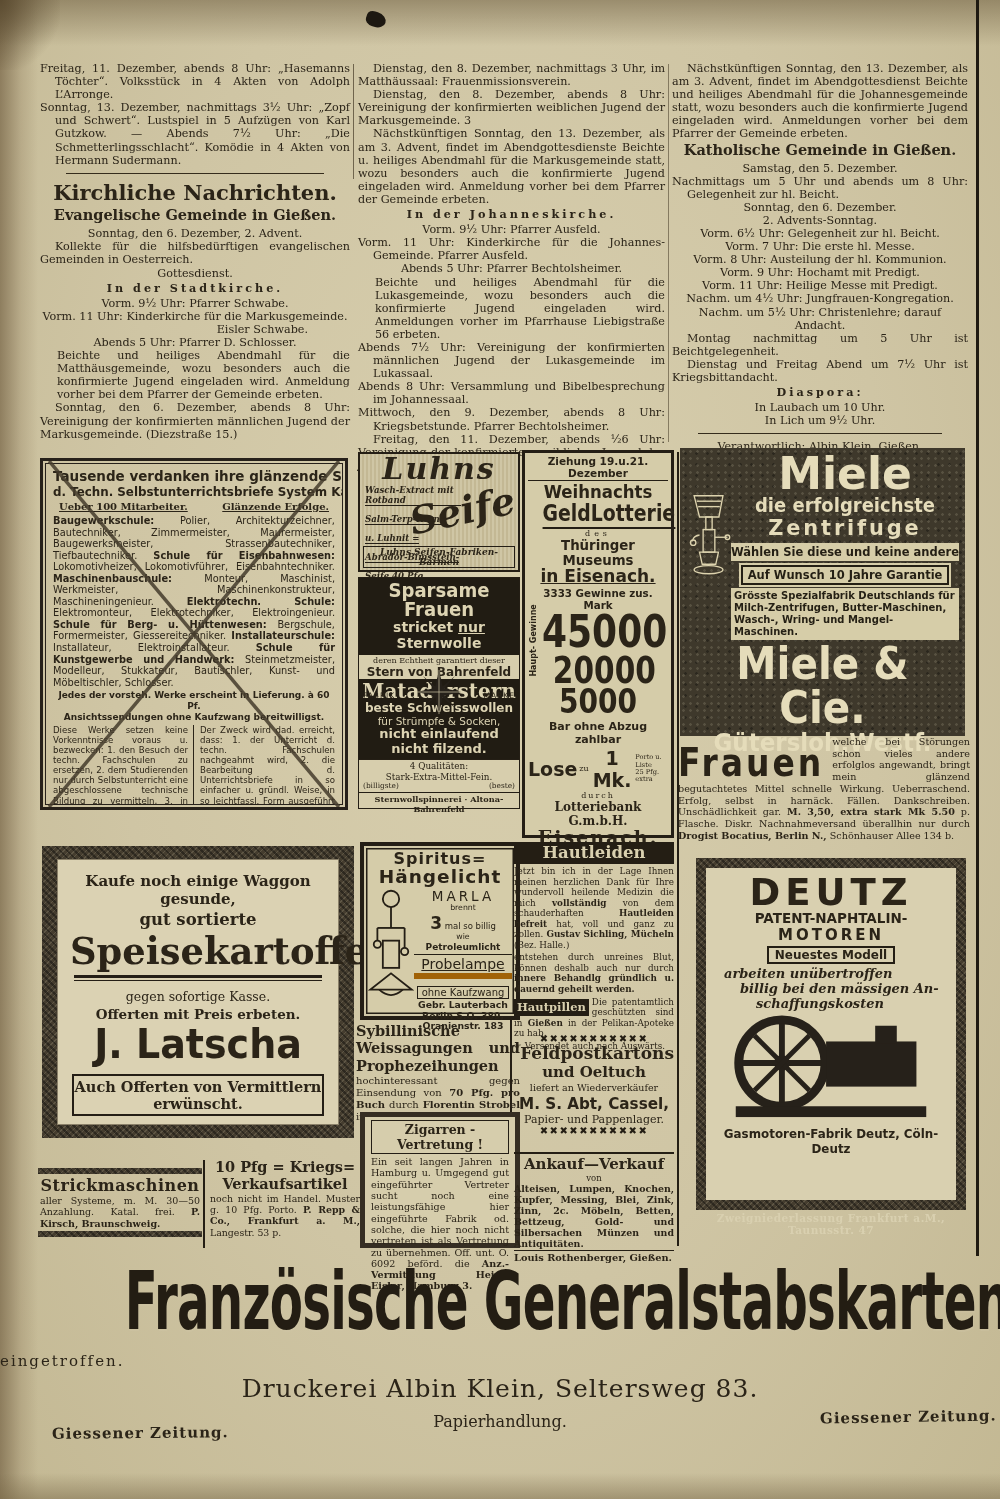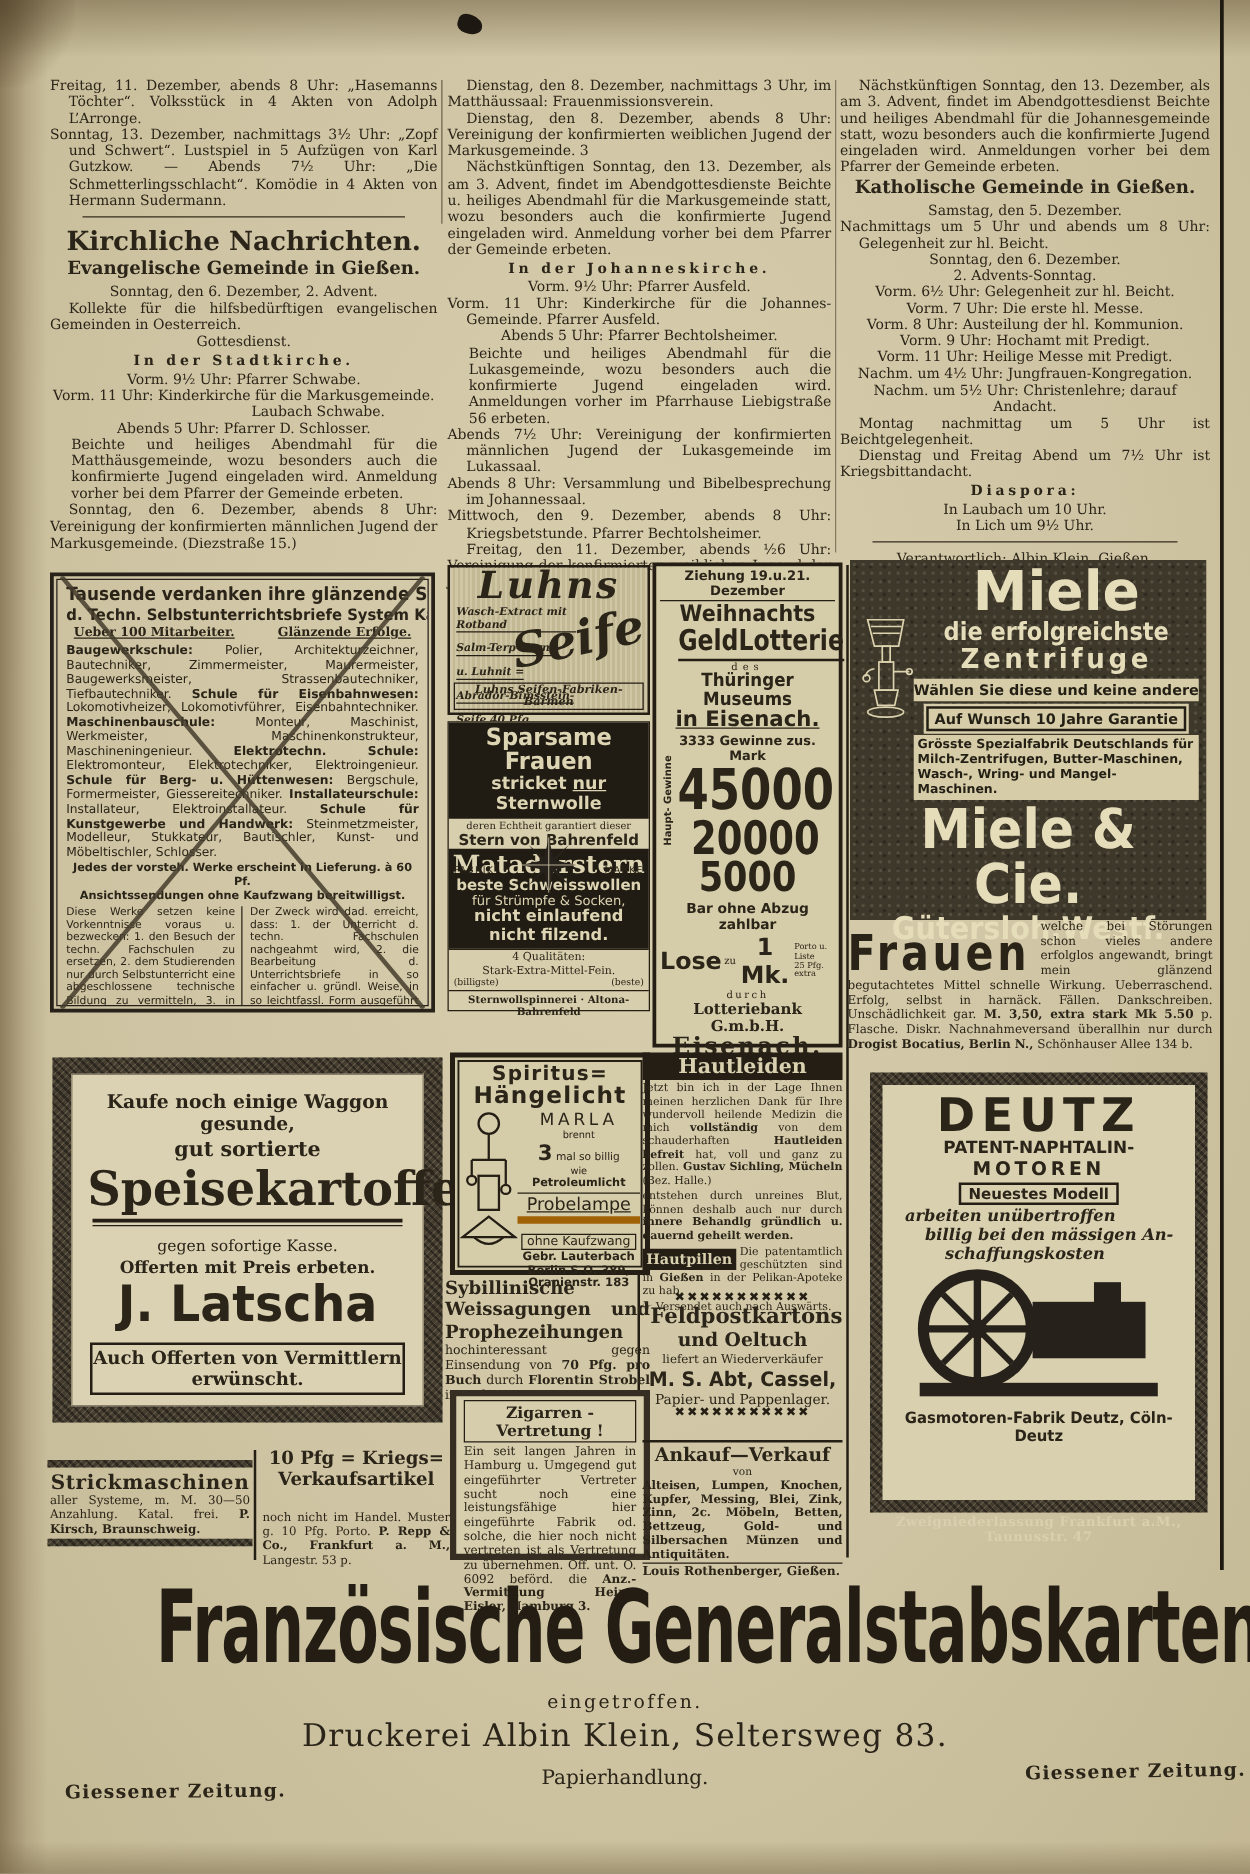--- a/index.html
+++ b/index.html
@@ -182,25 +182,25 @@
   .dz-f1{font-family:"DejaVu Sans",sans-serif;font-weight:bold;font-size:12.5px;margin-top:2px;transform:scaleX(.95);}
   .dz-f2{position:absolute;left:696px;top:1212px;width:270px;text-align:center;color:#d9d0b0;font-size:10.5px;font-weight:bold;letter-spacing:.5px;}
   
   #ad-strick{left:38px;top:1168px;width:164px;height:78px;text-align:center;}
   .st-bar{height:6px;}
   .st-title{font-size:16px;font-weight:bold;margin-top:2px;letter-spacing:.5px;}
   .st-body{font-size:9.5px;line-height:1.2;text-align:justify;padding:0 2px;}
   
   #ad-pfg{left:210px;top:1158px;width:150px;height:90px;}
   .pf-t{font-size:14.5px;font-weight:bold;text-align:center;line-height:1.2;}
-  .pf-body{font-size:9.4px;line-height:1.2;text-align:justify;margin-top:16px;}
+  .pf-body{font-size:9.4px;line-height:1.2;text-align:justify;margin-top:0;}
   
   #banner{left:0;top:1254px;width:1000px;text-align:center;}
   #banner span{display:inline-block;font-family:"DejaVu Sans",sans-serif;font-weight:bold;font-size:62px;white-space:nowrap;color:#231d13;transform:scale(.78,1.3);transform-origin:center top;letter-spacing:-1px;text-shadow:1px 1px 0 rgba(210,200,168,.3);}
-  #eingetroffen{left:0;top:1352px;width:1000px;text-align:center;font-size:15px;letter-spacing:2px;}
+  #eingetroffen{left:0;top:1352px;width:1000px;font-size:15px;letter-spacing:2px;}
   #printer{left:0;top:1374px;width:1000px;text-align:center;font-size:25px;letter-spacing:1px;}
   #gz-left{left:52px;top:1424px;font-size:15px;font-weight:bold;letter-spacing:1px;transform:rotate(-.5deg);}
   #papier{left:0;top:1412px;width:1000px;text-align:center;font-size:16px;}
   #gz-right{left:820px;top:1408px;font-size:15px;font-weight:bold;letter-spacing:1px;transform:rotate(-1deg);}
   .xoverlay{position:absolute;inset:0;pointer-events:none;}
 </style>
 </head>
 <body>
 
 <div id="page">
@@ -221,21 +221,21 @@
       <p class="ln ln-hang">Sonntag, 13. Dezember, nachmittags 3½ Uhr: „Zopf und Schwert“. Lustspiel in 5 Aufzügen von Karl Gutzkow. — Abends 7½ Uhr: „Die Schmetterlingsschlacht“. Komödie in 4 Akten von Hermann Sudermann.</p>
       <hr class="ln-rule">
       <p class="ln ln-h1">Kirchliche Nachrichten.</p>
       <p class="ln ln-h2">Evangelische Gemeinde in Gießen.</p>
       <p class="ln ln-c">Sonntag, den 6. Dezember, 2. Advent.</p>
       <p class="ln ln-p">Kollekte für die hilfsbedürftigen evangelischen Gemeinden in Oesterreich.</p>
       <p class="ln ln-c">Gottesdienst.</p>
       <p class="ln ln-cs">In der Stadtkirche.</p>
       <p class="ln ln-l">Vorm. 9½ Uhr: Pfarrer Schwabe.</p>
       <p class="ln ln-l">Vorm. 11 Uhr: Kinderkirche für die Markusgemeinde.</p>
-      <p class="ln ln-r">Laubach Schwabe.</p>
+      <p class="ln ln-r">Eisler Schwabe.</p>
       <p class="ln ln-l">Abends 5 Uhr: Pfarrer D. Schlosser.</p>
       <p class="ln ln-i">Beichte und heiliges Abendmahl für die Matthäusgemeinde, wozu besonders auch die konfirmierte Jugend eingeladen wird. Anmeldung vorher bei dem Pfarrer der Gemeinde erbeten.</p>
       <p class="ln ln-p">Sonntag, den 6. Dezember, abends 8 Uhr: Vereinigung der konfirmierten männlichen Jugend der Markusgemeinde. (Diezstraße 15.)</p>
     </div>
   <div id="col2" class="abs col">
       <p class="ln ln-p">Dienstag, den 8. Dezember, nachmittags 3 Uhr, im Matthäussaal: Frauenmissionsverein.</p>
       <p class="ln ln-p">Dienstag, den 8. Dezember, abends 8 Uhr: Vereinigung der konfirmierten weiblichen Jugend der Markusgemeinde.    3</p>
       <p class="ln ln-p">Nächstkünftigen Sonntag, den 13. Dezember, als am 3. Advent, findet im Abendgottesdienste Beichte u. heiliges Abendmahl für die Markusgemeinde statt, wozu besonders auch die konfirmierte Jugend eingeladen wird. Anmeldung vorher bei dem Pfarrer der Gemeinde erbeten.</p>
       <p class="ln ln-cs">In der Johanneskirche.</p>
       <p class="ln ln-l">Vorm. 9½ Uhr: Pfarrer Ausfeld.</p>

